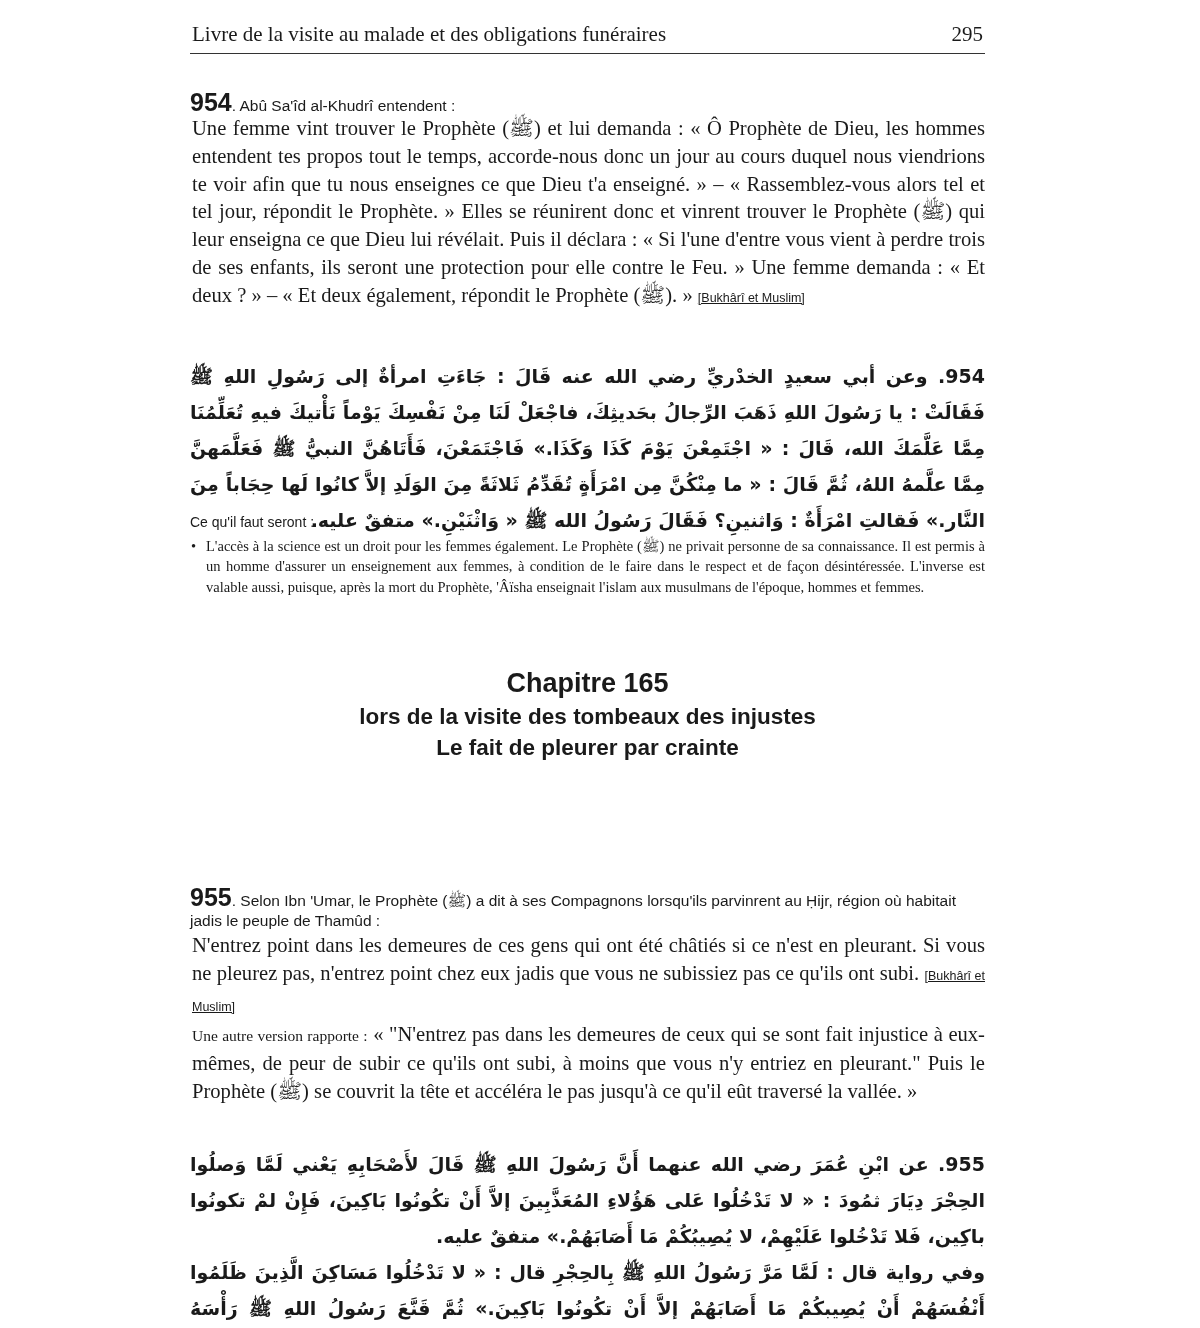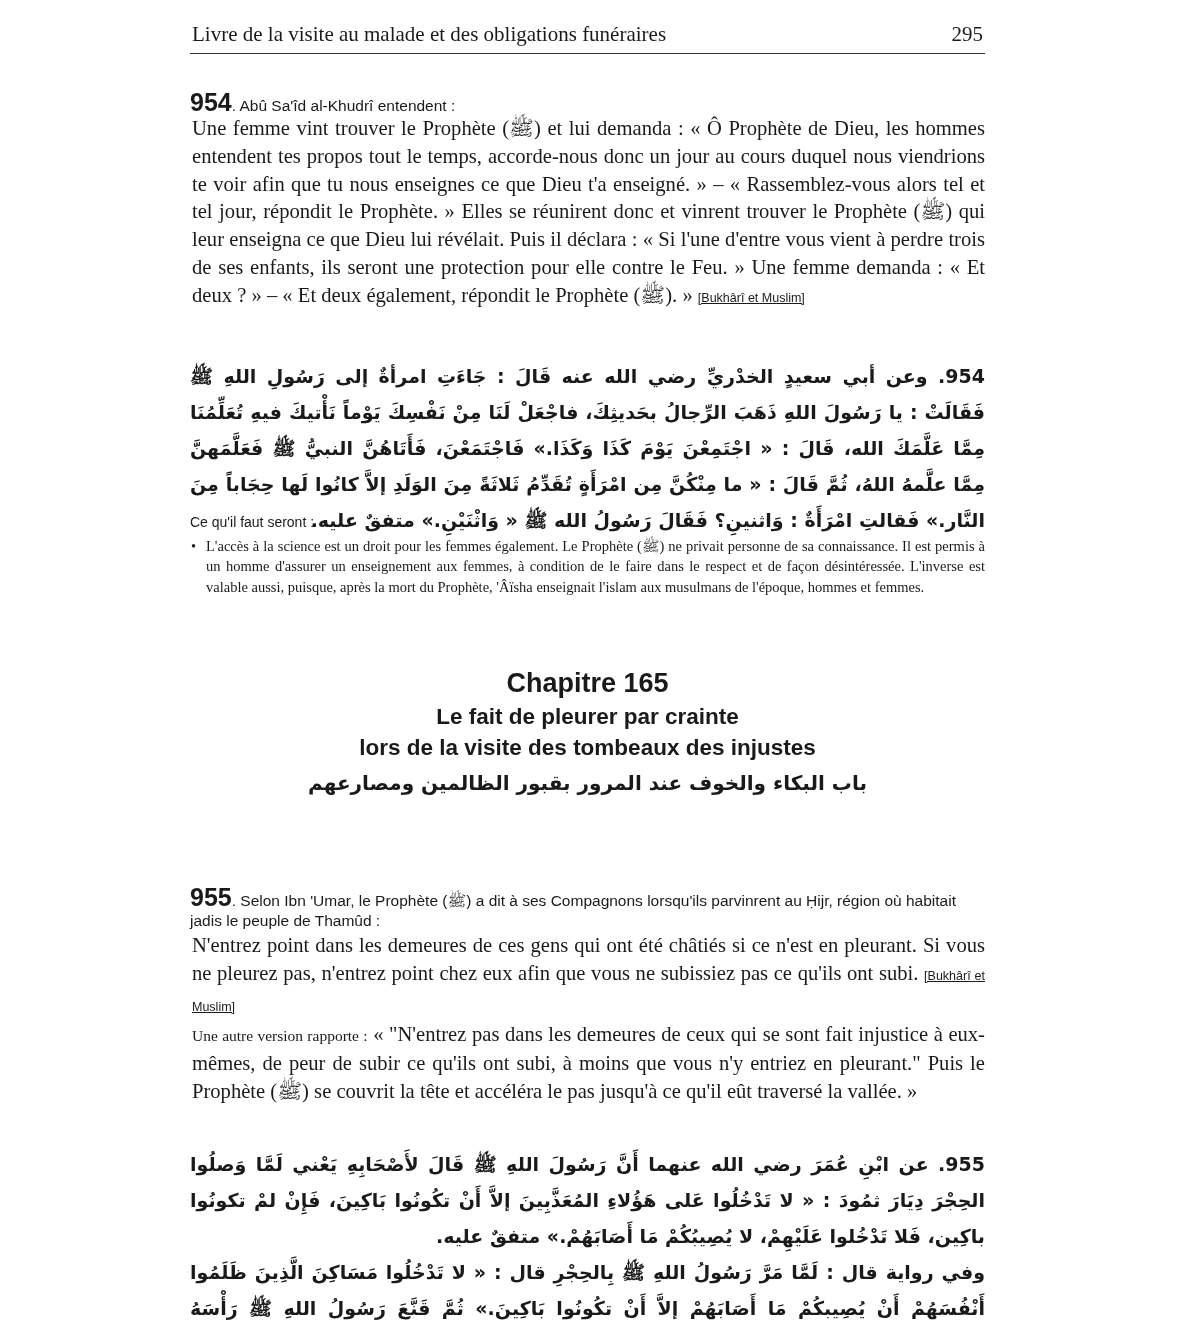--- a/index.html
+++ b/index.html
@@ -52,30 +52,29 @@
   <div class="retain-label">Ce qu'il faut seront :</div>
   <ul class="retain-list">
     <li>
       <span class="bullet">•</span>
       <span>L'accès à la science est un droit pour les femmes également. Le Prophète (ﷺ) ne privait personne de sa connaissance. Il est permis à un homme d'assurer un enseignement aux femmes, à condition de le faire dans le respect et de façon désintéressée. L'inverse est valable aussi, puisque, après la mort du Prophète, 'Âïsha enseignait l'islam aux musulmans de l'époque, hommes et femmes.</span>
     </li>
   </ul>
 
   <div class="chapter">
     <div class="chapter-num">Chapitre 165</div>
+    <div class="chapter-title">lors de la visite des tombeaux des injustes</div>
     <div class="chapter-title">Le fait de pleurer par crainte</div>
-    <div class="chapter-title">lors de la visite des tombeaux des injustes</div>
-    <div class="chapter-ar1">باب البكاء والخوف عند المرور بقبور الظالمين ومصارعهم</div>
   </div>
 
   <div class="hadith-intro" style="top:887px;">
     <span class="num">955</span><span>. Selon Ibn 'Umar, le Prophète (ﷺ) a dit à ses Compagnons lorsqu'ils parvinrent au Ḥijr, région où habitait jadis le peuple de Thamûd :</span>
   </div>
   <div class="fr-text" style="top:932px;">
-    <span>N'entrez point dans les demeures de ces gens qui ont été châtiés si ce n'est en pleurant. Si vous ne pleurez pas, n'entrez point chez eux afin que vous ne subissiez pas ce qu'ils ont subi.</span>
+    <span>N'entrez point dans les demeures de ces gens qui ont été châtiés si ce n'est en pleurant. Si vous ne pleurez pas, n'entrez point chez eux jadis que vous ne subissiez pas ce qu'ils ont subi.</span>
     <span class="ref">[Bukhârî et Muslim]</span>
   </div>
   <div class="fr-text" style="top:1021px;">
     <span class="version-label">Une autre version rapporte :</span>
     <span>« "N'entrez pas dans les demeures de ceux qui se sont fait injustice à eux-mêmes, de peur de subir ce qu'ils ont subi, à moins que vous n'y entriez en pleurant." Puis le Prophète (ﷺ) se couvrit la tête et accéléra le pas jusqu'à ce qu'il eût traversé la vallée. »</span>
   </div>
   <div class="ar-text" style="top:1146px;">
     <div>955. عن ابْنِ عُمَرَ رضي الله عنهما أَنَّ رَسُولَ اللهِ ﷺ قَالَ لأَصْحَابِهِ يَعْني لَمَّا وَصلُوا الحِجْرَ دِيَارَ ثمُودَ : « لا تَدْخُلُوا عَلى هَؤُلاءِ المُعَذَّبِينَ إلاَّ أَنْ تكُونُوا بَاكِينَ، فَإِنْ لمْ تكونُوا باكِين، فَلا تَدْخُلوا عَلَيْهِمْ، لا يُصِيبُكُمْ مَا أَصَابَهُمْ.» متفقٌ عليه.</div>
     <div>وفي رواية قال : لَمَّا مَرَّ رَسُولُ اللهِ ﷺ بِالحِجْرِ قال : « لا تَدْخُلُوا مَسَاكِنَ الَّذِينَ ظَلَمُوا أَنْفُسَهُمْ أَنْ يُصِيبكُمْ مَا أَصَابَهُمْ إلاَّ أَنْ تكُونُوا بَاكِينَ.» ثُمَّ قَنَّعَ رَسُولُ اللهِ ﷺ رَأْسَهُ وَأَسْرَعَ السَّيْرَ حَتى أَجَازَ الوَادي.</div>
   </div>

